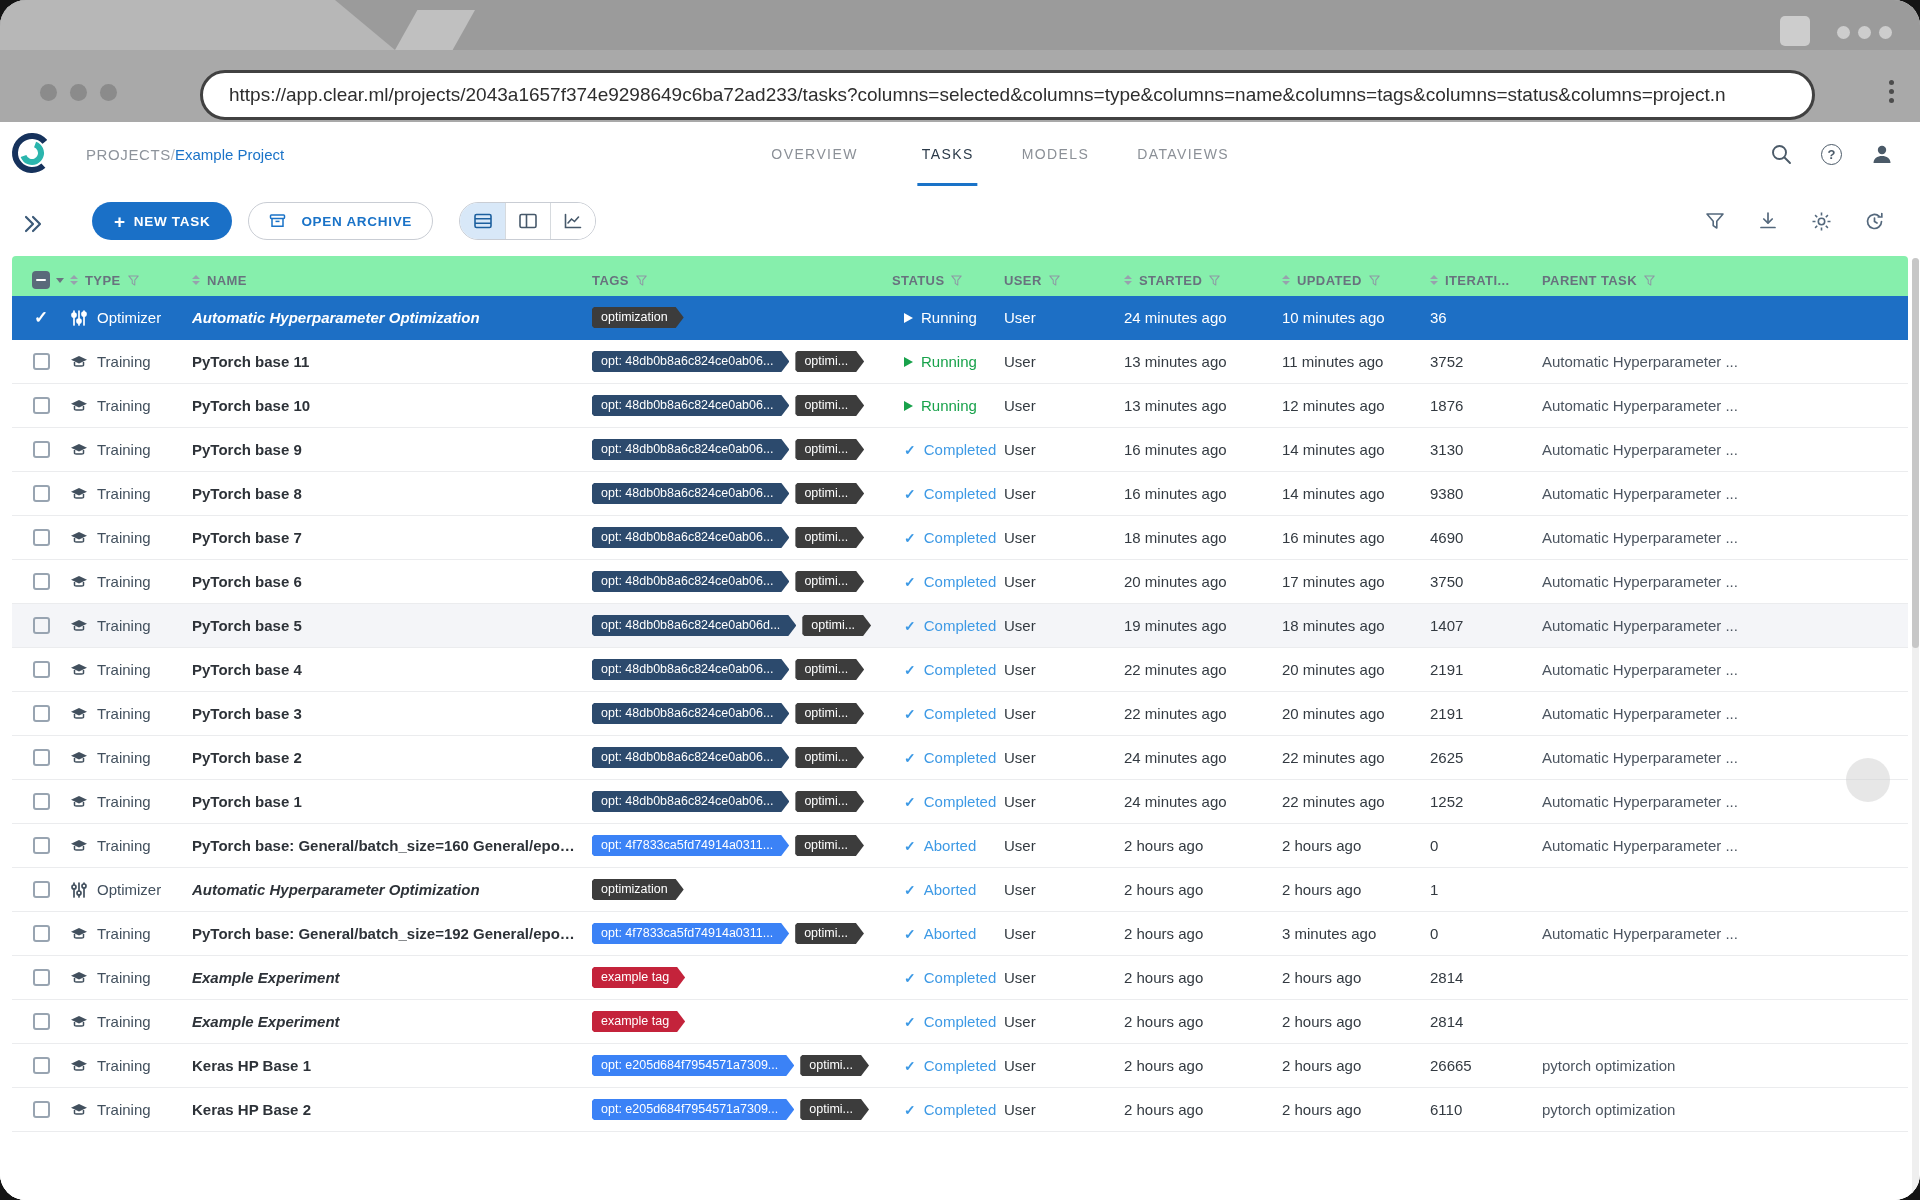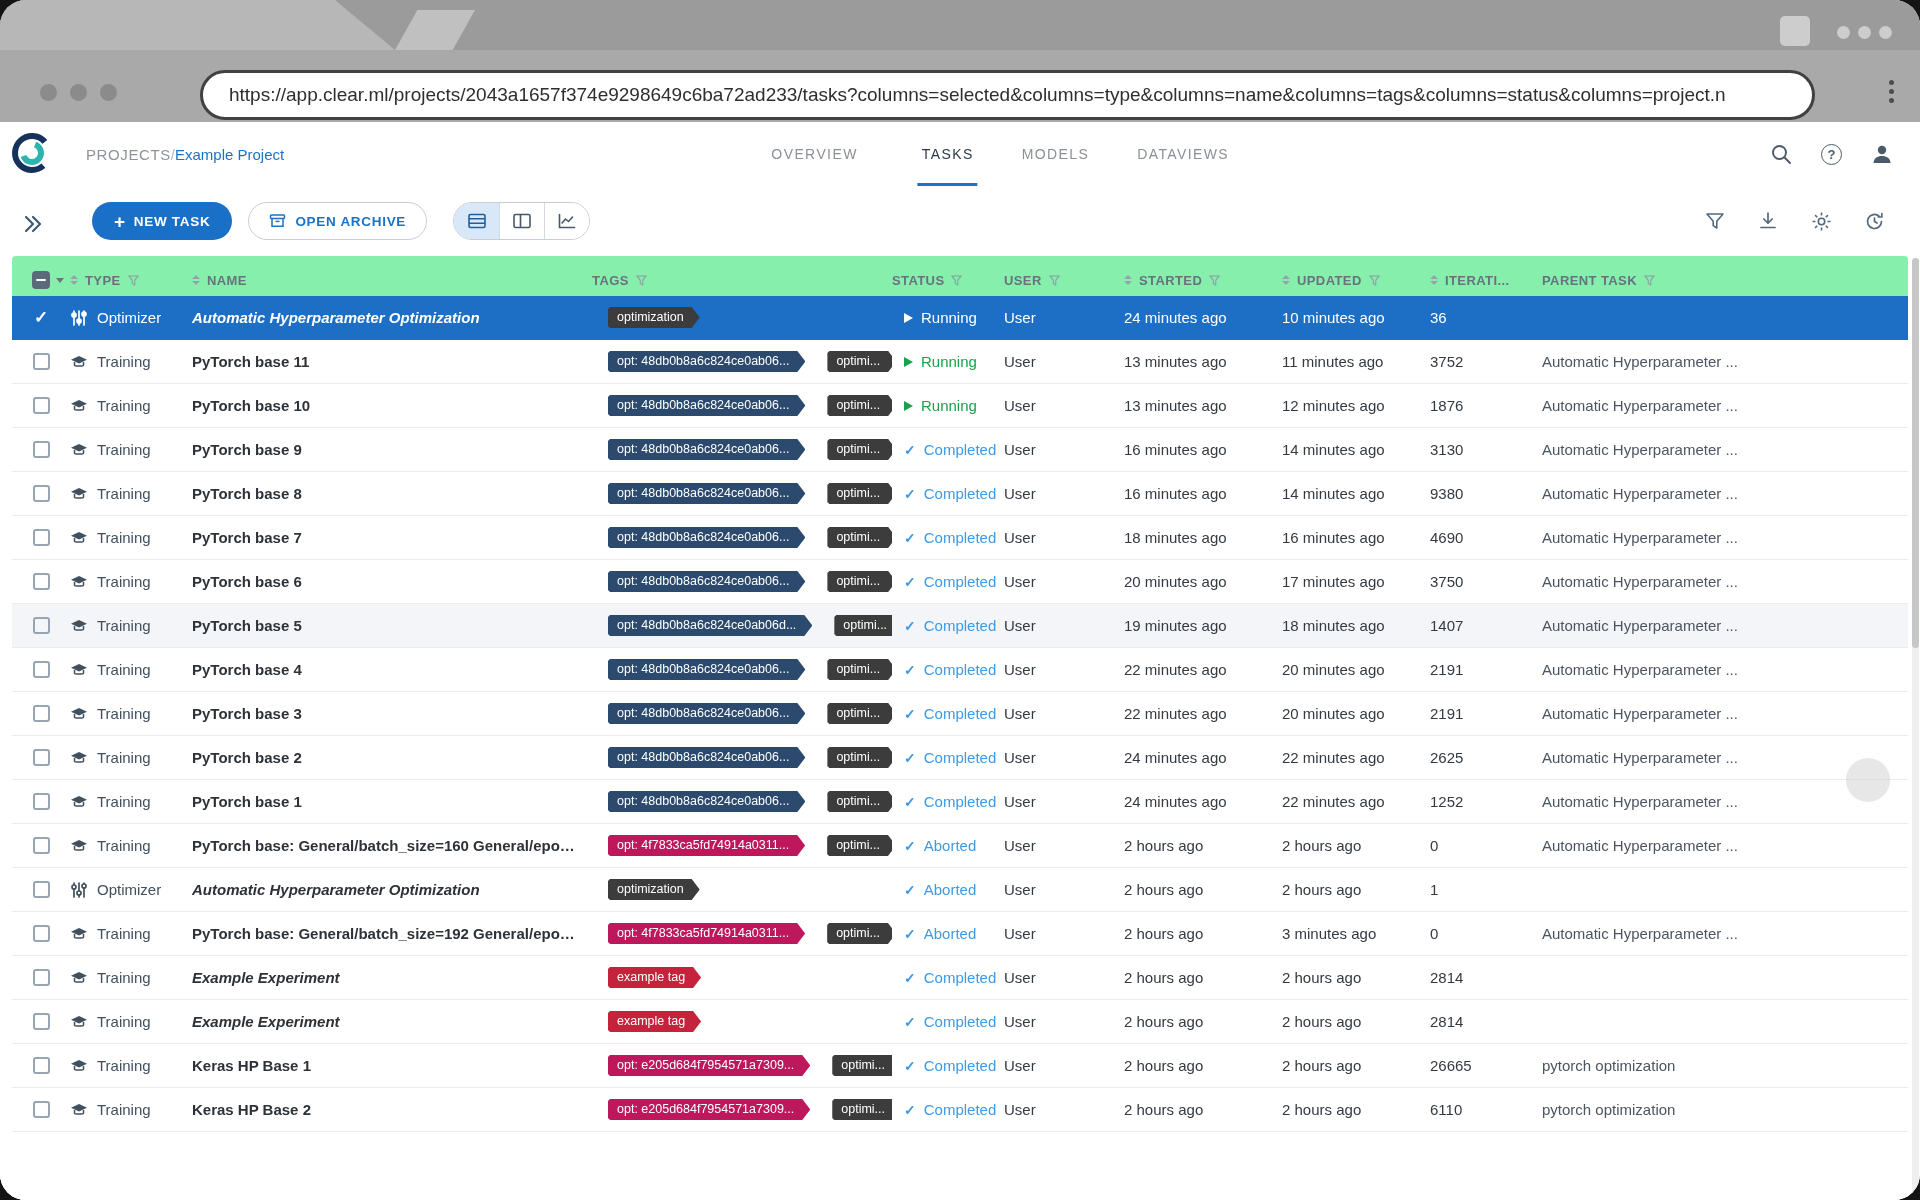--- a/index.html
+++ b/index.html
@@ -45,21 +45,21 @@
   .side-nav { margin-top:28px; display:flex; flex-direction:column; gap:16px; }
   .side-item { width:40px; height:40px; display:flex; align-items:center; justify-content:center; color:#3c5a78; border-radius:9px; cursor:pointer; }
   .side-item.active { background:#1a73c8; color:#fff; }
 
   
   .toolbar { position:absolute; top:64px; left:64px; right:0; height:70px; display:flex; align-items:center; padding-left:28px; }
   .btn-primary { height:38px; border-radius:19px; background:#1a70c7; color:#fff; border:none; display:flex; align-items:center;
                  gap:8px; padding:0 22px; font-size:13.5px; font-weight:700; letter-spacing:.7px; cursor:pointer; font-family:inherit; }
   .btn-primary .plus { font-size:19px; font-weight:700; line-height:1; }
   .btn-outline { margin-left:16px; height:38px; border-radius:19px; background:#fff; color:#1a73c8; border:1px solid #c9cdd4;
-                 display:flex; align-items:center; gap:9px; padding:0 20px; font-size:13.5px; font-weight:700; letter-spacing:.7px; cursor:pointer; font-family:inherit; }
+                 display:flex; align-items:center; gap:15px; padding:0 20px; font-size:13.5px; font-weight:700; letter-spacing:.7px; cursor:pointer; font-family:inherit; }
   .view-toggle { margin-left:26px; display:flex; border:1px solid #c9cdd4; border-radius:19px; overflow:hidden; height:38px; }
   .vt-btn { width:45px; height:100%; display:flex; align-items:center; justify-content:center; background:#fff; color:#46586a; cursor:pointer; }
   .vt-btn + .vt-btn { border-left:1px solid #d6dade; }
   .vt-btn.active { background:#d8e8f8; color:#1c5f9e; }
   .toolbar-spacer { flex:1; }
   .tb-icons { display:flex; align-items:center; gap:29px; margin-right:34px; color:#54687c; }
   .tb-icon { width:24px; height:24px; display:flex; align-items:center; justify-content:center; cursor:pointer; }
 
   
   .table { position:absolute; top:134px; left:12px; right:12px; bottom:0; overflow:hidden; }
@@ -84,24 +84,24 @@
   .c-check { display:flex; justify-content:center; padding-right:0; }
   .checkbox { width:17px; height:17px; border:2px solid #98a4b1; border-radius:3px; display:flex; align-items:center; justify-content:center; }
   .trow.selected .checkbox { border-color:transparent; }
   .trow.selected .checkbox::after { content:"\2713"; color:#fff; font-size:17px; font-weight:700; }
   .c-type { display:flex; align-items:center; gap:9px; color:#42505e; }
   .type-icon { display:inline-flex; width:18px; height:18px; }
   .c-name { font-weight:700; color:#2d3238; text-overflow:ellipsis; }
   .c-name.italic { font-style:italic; }
   .c-tags { display:flex; align-items:center; gap:6px; overflow:hidden; }
   .tag { display:inline-block; height:21px; line-height:21px; padding:0 16px 0 9px; font-size:12.5px; color:#fff; white-space:nowrap;
-         clip-path:polygon(2px 0,calc(100% - 8px) 0,100% 50%,calc(100% - 8px) 100%,2px 100%,0 calc(100% - 2px),0 2px);margin-left:16px; }
+         clip-path:polygon(2px 0,calc(100% - 8px) 0,100% 50%,calc(100% - 8px) 100%,2px 100%,0 calc(100% - 2px),0 2px); }
   .tag-navy { background:#2c4a6d; }
   .tag-dark { background:#3c3c3c; }
-  .tag-green { background:#be185d;text-align:center; }
+  .tag-green { background:#3b82f6;text-align:center; }
   .tag-red { background:#c4233b; }
   .c-status { display:flex; align-items:center; gap:8px; font-size:15px;padding-left:12px; }
   .st-running { color:#18a24b; }
   .st-completed, .st-aborted { color:#3e9ae5; }
   .status-play { width:0; height:0; border-left:9px solid currentColor; border-top:5.5px solid transparent; border-bottom:5.5px solid transparent; display:none; }
   .status-check { font-size:14px; font-weight:700; display:none; }
   .st-running .status-play { display:inline-block; }
   .st-completed .status-check, .st-aborted .status-check { display:inline-block; }
   .c-parent { color:#4c5560; text-overflow:ellipsis; }
   .c-iter { color:#333a41; }

